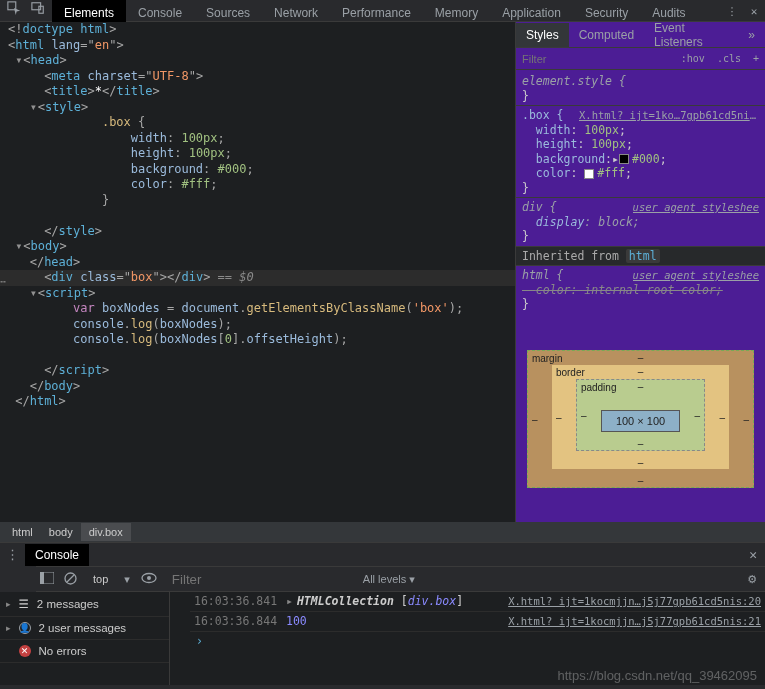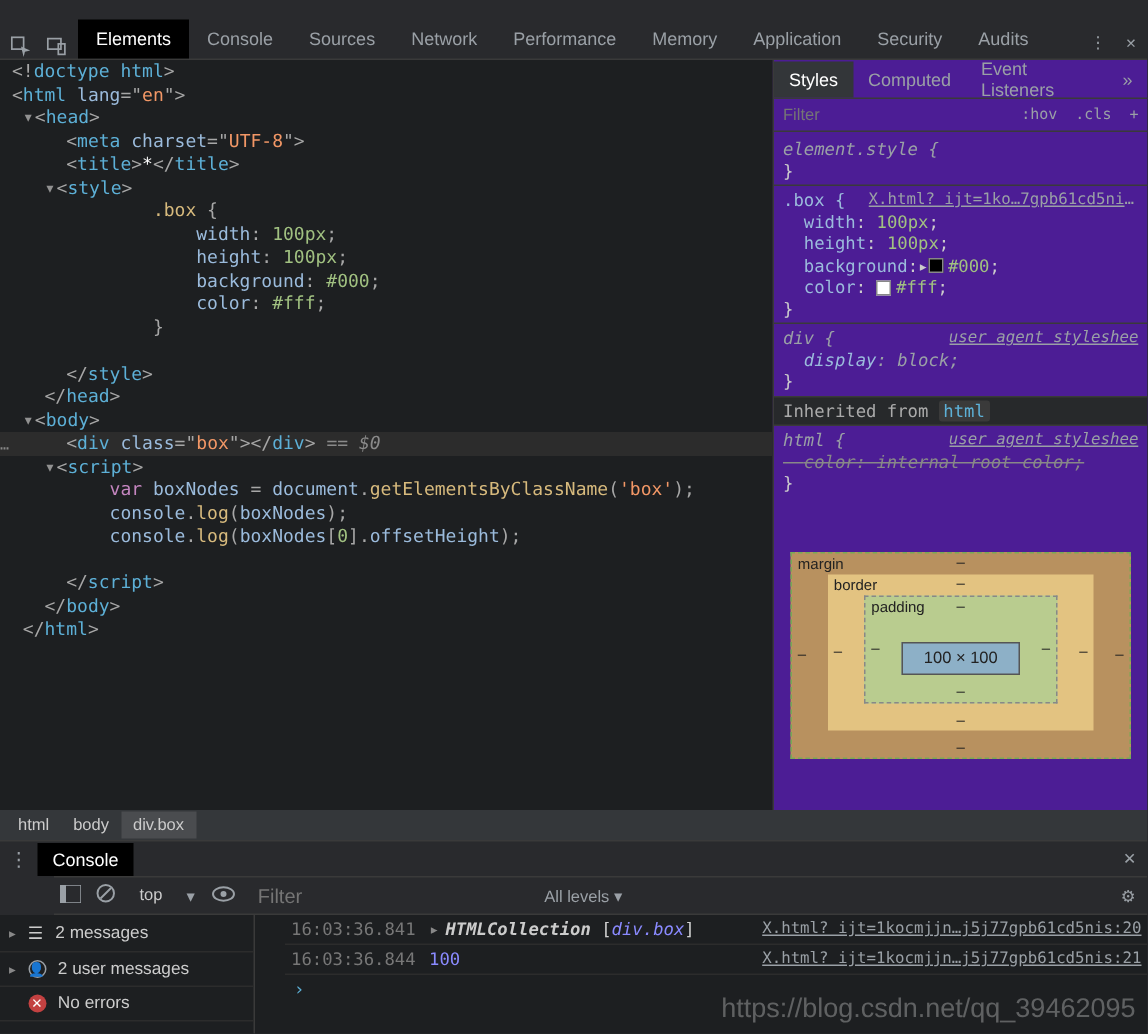--- a/index.html
+++ b/index.html
@@ -1,19 +1,19 @@
 <!DOCTYPE html>
 <html><head>
 <meta charset="utf-8">
 <style>
 * { margin: 0; padding: 0; box-sizing: border-box; }
 body { font-family: "Lucida Grande", Menlo, Consolas, monospace; font-size: 11px; background: #292a2d; color: #ccc; width: 765px; height: 689px; overflow: hidden; position: relative; }
 
 
-.top-tabs { display: flex; align-items: flex-end; height: 40px; background: #292a2d; border-bottom: 1px solid #3a3a3a; }
+.top-tabs { display: flex; align-items: flex-start; height: 22px; background: #292a2d; border-bottom: 1px solid #3a3a3a; }
 .top-tabs .inspect-icons { display: flex; padding: 0 6px; gap: 8px; }
 .iconbox { width: 16px; height: 16px; display: flex; align-items: center; justify-content: center; color: #9aa0a6; }
 .tab { padding: 6px 12px; color: #9aa0a6; cursor: pointer; font-family: "Helvetica Neue", Arial; font-size: 12px; }
 .tab.active { background: #000; color: #fff; }
 .top-tabs .spacer { flex: 1; }
 .top-btn { width: 22px; height: 22px; display: flex; align-items: center; justify-content: center; color: #9aa0a6; }
 
 
 .main { display: flex; height: 500px; }
 
@@ -108,21 +108,21 @@
 .o-class { font-style: italic; color: #ccc; font-weight: bold; }
 .o-brk { color: #d1d1d1; }
 .o-purple { color: #8a8aff; font-style: italic; }
 .prompt { color: #5db0d7; padding: 2px 6px; }
 
 
 .circ { width: 12px; height: 12px; border-radius: 50%; display: inline-flex; align-items: center; justify-content: center; font-size: 9px; }
 .circ.err { background: #c34141; color: #fff; }
 .circ.user { border: 1.5px solid #9aa0a6; color: #9aa0a6; }
 
-.watermark { position: absolute; right: 8px; bottom: 6px; color: rgba(220,220,220,0.35); font-family: Arial; font-size: 18px; pointer-events: none; }
+.watermark { position: absolute; right: 8px; bottom: 6px; color: rgba(220,220,220,0.35); font-family: Arial; font-size: 13px; pointer-events: none; }
 </style>
 </head>
 <body>
 
 <div class="top-tabs">
   <div class="inspect-icons">
     <span class="iconbox">
         <svg width="14" height="14" viewBox="0 0 16 16">
           <rect x="1" y="1" width="9" height="9" fill="none" stroke="#9aa0a6" stroke-width="1.3"></rect>
           <path d="M8 8 L15 11 L11 12 L10 16 Z" fill="#9aa0a6"></path>
@@ -160,22 +160,22 @@
 <div class="el-line">     <span class="t-punc">&lt;</span><span class="t-tag">title</span><span class="t-punc">&gt;</span><span class="t-star">*</span><span class="t-punc">&lt;/</span><span class="t-tag">title</span><span class="t-punc">&gt;</span></div>
 <div class="el-line">   <span class="arrow">▾</span><span class="t-punc">&lt;</span><span class="t-tag">style</span><span class="t-punc">&gt;</span></div>
 <div class="el-line">             <span class="t-sel">.box</span> <span class="t-punc">{</span></div>
 <div class="el-line">                 <span class="t-prop">width</span><span class="t-punc">:</span> <span class="t-num">100px</span><span class="t-punc">;</span></div>
 <div class="el-line">                 <span class="t-prop">height</span><span class="t-punc">:</span> <span class="t-num">100px</span><span class="t-punc">;</span></div>
 <div class="el-line">                 <span class="t-prop">background</span><span class="t-punc">:</span> <span class="t-hex">#000</span><span class="t-punc">;</span></div>
 <div class="el-line">                 <span class="t-prop">color</span><span class="t-punc">:</span> <span class="t-hex">#fff</span><span class="t-punc">;</span></div>
 <div class="el-line">             <span class="t-punc">}</span></div>
 <div class="el-line"> </div>
 <div class="el-line">     <span class="t-punc">&lt;/</span><span class="t-tag">style</span><span class="t-punc">&gt;</span></div>
+<div class="el-line"> <span class="arrow">▾</span><span class="t-punc">&lt;</span><span class="t-tag">body</span><span class="t-punc">&gt;</span></div>
 <div class="el-line">   <span class="t-punc">&lt;/</span><span class="t-tag">head</span><span class="t-punc">&gt;</span></div>
-<div class="el-line"> <span class="arrow">▾</span><span class="t-punc">&lt;</span><span class="t-tag">body</span><span class="t-punc">&gt;</span></div>
 <div class="el-line sel">     <span class="t-punc">&lt;</span><span class="t-tag">div</span> <span class="t-attr">class</span><span class="t-punc">="</span><span class="t-attrv">box</span><span class="t-punc">"&gt;&lt;/</span><span class="t-tag">div</span><span class="t-punc">&gt;</span> <span class="eq0">== $0</span></div>
 <div class="el-line">   <span class="arrow">▾</span><span class="t-punc">&lt;</span><span class="t-tag">script</span><span class="t-punc">&gt;</span></div>
 <div class="el-line">         <span class="t-js1">var</span> <span class="t-jsid">boxNodes</span> <span class="t-punc">=</span> <span class="t-jsid">document</span><span class="t-punc">.</span><span class="t-jsfn">getElementsByClassName</span><span class="t-punc">(</span><span class="t-str">'box'</span><span class="t-punc">);</span></div>
 <div class="el-line">         <span class="t-jsid">console</span><span class="t-punc">.</span><span class="t-jsfn">log</span><span class="t-punc">(</span><span class="t-jsid">boxNodes</span><span class="t-punc">);</span></div>
 <div class="el-line">         <span class="t-jsid">console</span><span class="t-punc">.</span><span class="t-jsfn">log</span><span class="t-punc">(</span><span class="t-jsid">boxNodes</span><span class="t-punc">[</span><span class="t-jsn">0</span><span class="t-punc">].</span><span class="t-jsid">offsetHeight</span><span class="t-punc">);</span></div>
 <div class="el-line"> </div>
 <div class="el-line">     <span class="t-punc">&lt;/</span><span class="t-tag">script</span><span class="t-punc">&gt;</span></div>
 <div class="el-line">   <span class="t-punc">&lt;/</span><span class="t-tag">body</span><span class="t-punc">&gt;</span></div>
 <div class="el-line"> <span class="t-punc">&lt;/</span><span class="t-tag">html</span><span class="t-punc">&gt;</span></div>
   </div>

